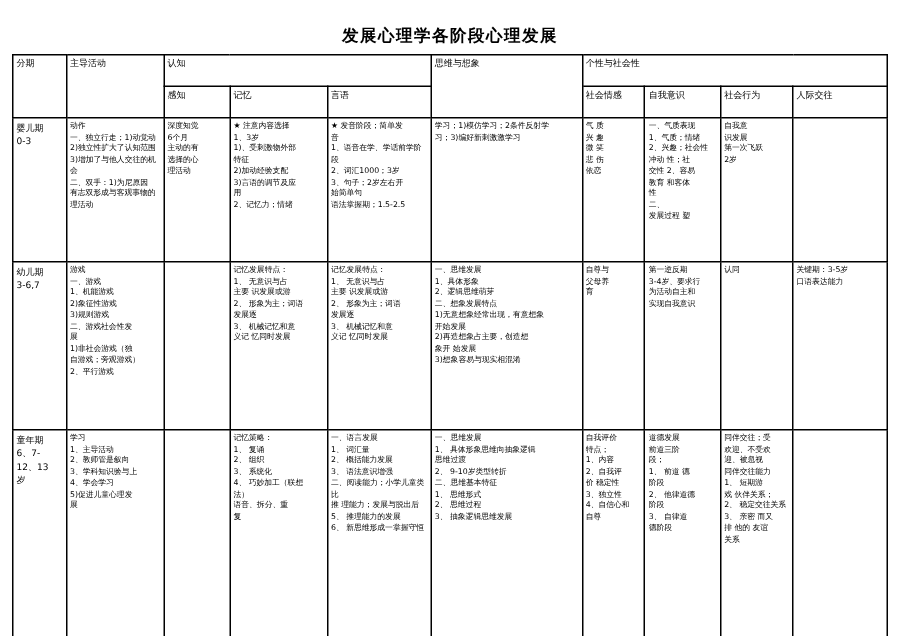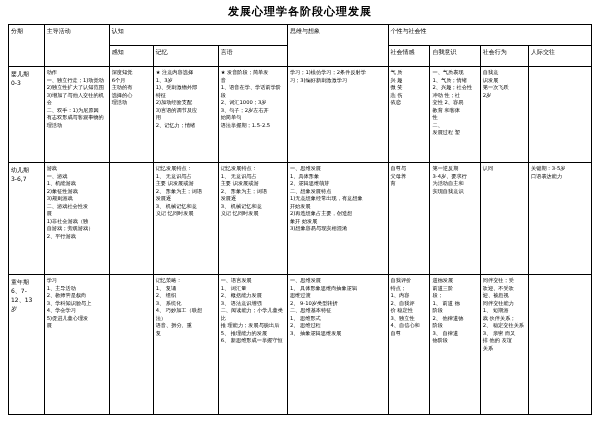--- a/index.html
+++ b/index.html
@@ -12,21 +12,21 @@
     height: 424px;
     font-family: "DejaVu Sans", "Liberation Sans", sans-serif;
     color: #000;
     overflow: hidden;
   }
   .page {
     width: 600px;
     height: 424px;
     position: relative;
     box-sizing: border-box;
-    padding: 2px 8px 0 8px;
+    padding: 14px 8px 0 8px;
     border-radius: 30px;
   }
   .doc-title {
     text-align: center;
     font-size: 11px;
     font-weight: bold;
     letter-spacing: 1px;
     margin: 2px 0 5px 0;
   }
   table.matrix {

